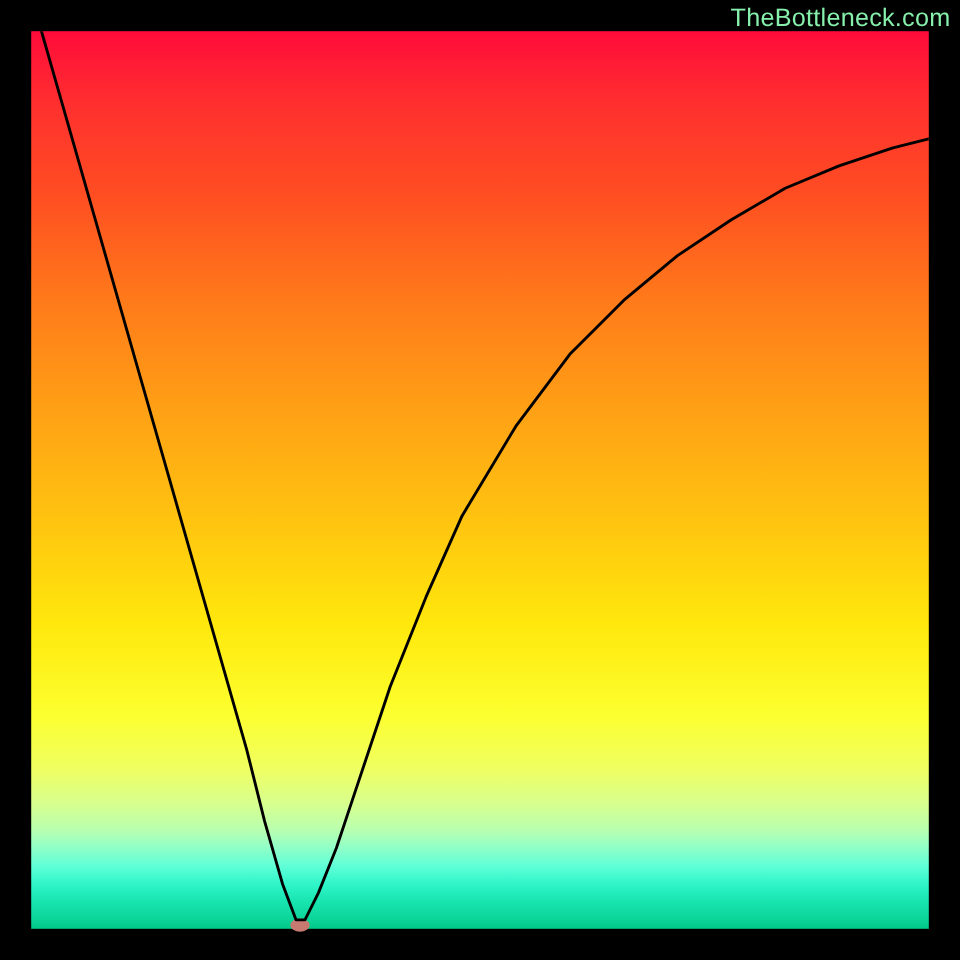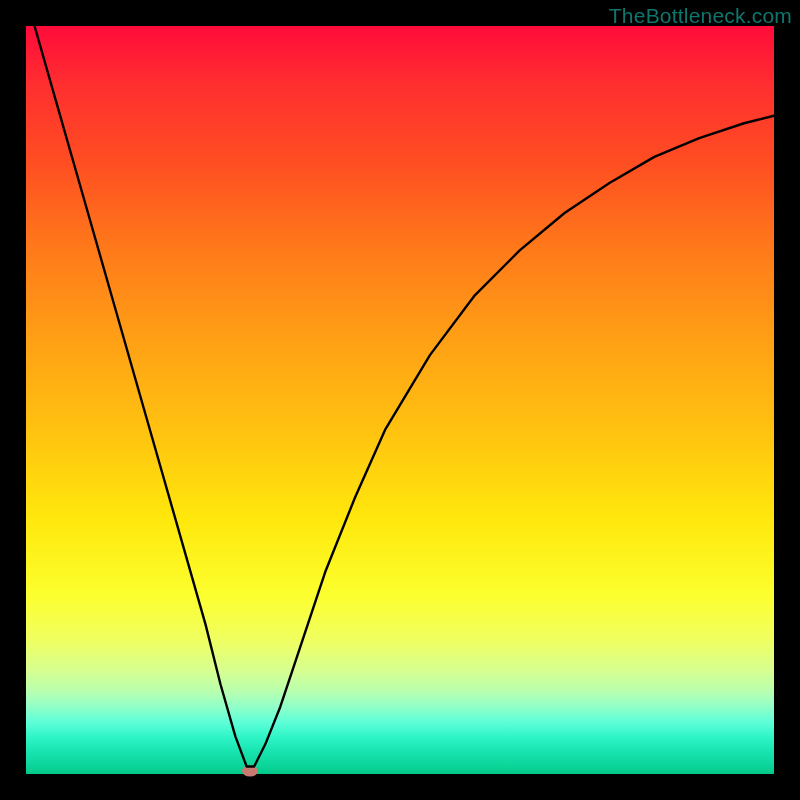--- a/index.html
+++ b/index.html
@@ -38,21 +38,21 @@
       #60ffd8 93%,
       #30f5c8 95%,
       #18e4b0 97%,
       #0cd498 99%,
       #00c888 100%);
   }
   .watermark {
     position: absolute;
     top: 4px;
     right: 8px;
-    color: #0f766e;
+    color: #86efac;
     font-size: 21px;
     font-weight: 500;
     letter-spacing: 0.2px;
     z-index: 5;
   }
   svg.curve {
     position: absolute;
     left: 0;
     top: 0;
     width: 748px;

